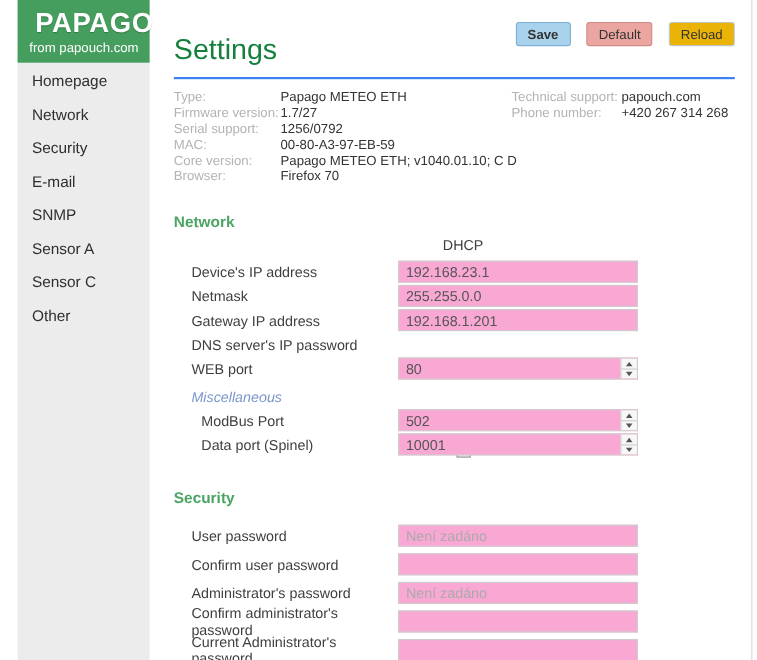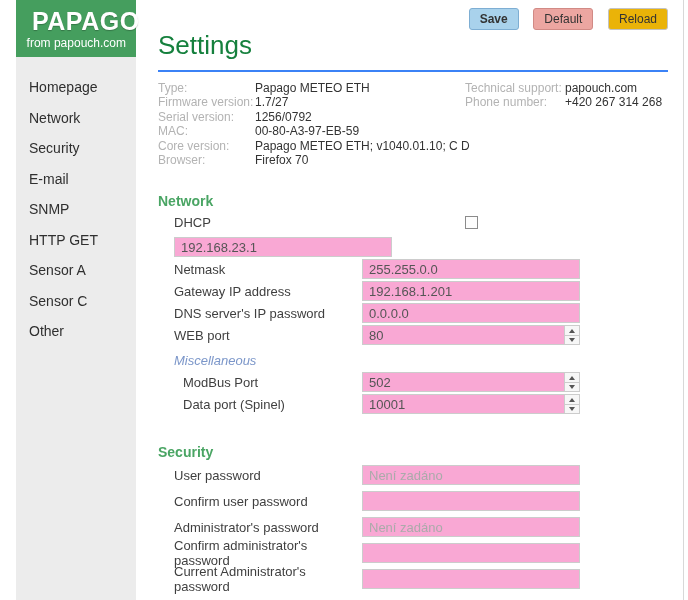--- a/index.html
+++ b/index.html
@@ -8,31 +8,31 @@
     font-family: "Liberation Sans", sans-serif;
     font-size: 13px; color: #333; background: #fff;
     position: relative; overflow: hidden;
   }
   
   .sidebar { position: absolute; left: 0; top: 0; width: 120px; height: 600px; background: #ececec; margin-left: 16px; }
   .brand { height: 57px; background: #459e5e; color: #fff; padding-top: 7px; }
   .brand-name { font-size: 25px; font-weight: bold; padding-left: 16px; letter-spacing: 0.5px;
                 text-shadow: 0 1px 1px rgba(0,0,0,0.25); }
   .brand-tag { font-size: 12px; text-align: right; padding-right: 10px; margin-top: 0px; }
-  .menu { padding-top: 15px; }
+  .menu { padding-top: 1px; }
   .menu-item { height: 30.5px; display: flex; align-items: center; padding-left: 13px;
                font-size: 14px; color: #2f2f2f; cursor: pointer; }
   
   .main { position: absolute; left: 140px; top: 0; right: 0; bottom: 0; background: #fff;
           padding: 0 20px 0 18px; }
   .edge-line { position: absolute; right: 4px; top: 0; bottom: 0; width: 1px; background: #d8d8d8; }
   
   .toolbar { position: absolute; top: 8px; right: 20px; }
   .btn { display: inline-block; font-family: "Liberation Sans", sans-serif; font-size: 12px;
-         color: #333; padding: 3px 10px; border-radius: 3px; margin-left: 11px; cursor: pointer; }
+         color: #333; padding: 3px 10px; border-radius: 3px; margin-left: 11px; cursor: pointer; margin-top: 12px; }
   .btn-save    { background: #a9d2ec; border: 1px solid #7eaed3; font-weight: bold; }
   .btn-default { background: #eca6a1; border: 1px solid #d18a85; }
   .btn-reload  { background: #eab308; border: 1px solid #c3c3c3; }
   
   .page-title { margin-top: 30px; padding-bottom: 9px; border-bottom: 2px solid #3b82f6;
                 font-size: 26px; color: #15803d; }
   
   .info { display: flex; margin-top: 9px; }
   .info-col-left { width: 307px; flex: 0 0 307px; }
   .info-row { display: flex; font-size: 12px; line-height: 1.2; }
@@ -47,21 +47,21 @@
   .heading-email    { margin-top: 12px; }
   .misc-heading { color: #7b96c9; font-style: italic; font-size: 13px;
                   margin: 8px 0 4px 16px; }
   
   .field-row { display: flex; align-items: center; padding-left: 16px; margin-bottom: 2px; height: 20px; }
   .field-row.spaced { margin-bottom: 6px; }
   .field-row.misc-row { padding-left: 25px; }
   .f-label { font-size: 13px; color: #3f3f3f; flex: 0 0 188px; }
   .misc-row .f-label { flex: 0 0 179px; }
   .control { width: 218px; flex: 0 0 218px; position: relative; }
-  .check-row { height: 15px; margin: 6px 0 7px; }
+  .check-row { height: 15px; margin: 6px 0 7px; flex-direction: column; }
   input[type="text"], input[type="password"] {
     width: 100%; height: 20px; border: 1px solid #ccc; background: #f9a8d4;
     font-family: "Liberation Sans", sans-serif; font-size: 13px; color: #555;
     padding: 0 6px; outline: none;
   }
   input::placeholder { color: #aaa; opacity: 1; }
   .num input { padding-right: 32px; }
   .spinner { position: absolute; right: 1px; top: 1px; bottom: 1px; width: 15px;
              border-left: 1px solid #ccc; background: #f7f7f7; display: flex;
              flex-direction: column; cursor: pointer; }
@@ -81,21 +81,20 @@
   <div class="brand">
     <div class="brand-name">PAPAGO</div>
     <div class="brand-tag">from papouch.com</div>
   </div>
   <div class="menu">
     <div class="menu-item">Homepage</div>
     <div class="menu-item">Network</div>
     <div class="menu-item">Security</div>
     <div class="menu-item">E-mail</div>
     <div class="menu-item">SNMP</div>
-    <div class="menu-item">HTTP GET</div>
     <div class="menu-item">Sensor A</div>
     <div class="menu-item">Sensor C</div>
     <div class="menu-item">Other</div>
   </div>
 </div>
 
 <div class="main">
   <div class="toolbar">
     <span class="btn btn-save">Save</span>
     <span class="btn btn-default">Default</span>
@@ -108,21 +107,21 @@
     <div class="info-col-left">
       <div class="info-row">
         <span class="info-label">Type:</span>
         <span class="info-value">Papago METEO ETH</span>
       </div>
       <div class="info-row">
         <span class="info-label">Firmware version:</span>
         <span class="info-value">1.7/27</span>
       </div>
       <div class="info-row">
-        <span class="info-label">Serial version:</span>
+        <span class="info-label">Serial support:</span>
         <span class="info-value">1256/0792</span>
       </div>
       <div class="info-row">
         <span class="info-label">MAC:</span>
         <span class="info-value">00-80-A3-97-EB-59</span>
       </div>
       <div class="info-row">
         <span class="info-label">Core version:</span>
         <span class="info-value">Papago METEO ETH; v1040.01.10; C D</span>
       </div>
@@ -146,41 +145,39 @@
   <div class="section-heading heading-network">Network</div>
 
   <div class="field-row check-row">
     <label class="f-label">DHCP</label>
     <div class="control">
       <input type="checkbox" style="">
     </div>
   </div>
 
   <div class="field-row">
+    <label class="f-label">Device's IP address</label>
     <div class="control">
       <input type="text" value="192.168.23.1" style="">
     </div>
   </div>
   <div class="field-row">
     <label class="f-label">Netmask</label>
     <div class="control">
       <input type="text" value="255.255.0.0" style="">
     </div>
   </div>
   <div class="field-row">
     <label class="f-label">Gateway IP address</label>
     <div class="control">
       <input type="text" value="192.168.1.201" style="">
     </div>
   </div>
   <div class="field-row">
     <label class="f-label">DNS server's IP password</label>
-    <div class="control">
-      <input type="text" value="0.0.0.0" style="">
-    </div>
   </div>
   <div class="field-row">
     <label class="f-label">WEB port</label>
     <div class="control num">
       <input type="text" value="80" style="">
       <div class="spinner">
         <div class="spin up"></div>
         <div class="spin down"></div>
       </div>
     </div>
@@ -204,21 +201,21 @@
       <input type="text" value="10001" style="">
       <div class="spinner">
         <div class="spin up"></div>
         <div class="spin down"></div>
       </div>
     </div>
   </div>
 
   <div class="section-heading heading-security">Security</div>
 
-  <div class="field-row spaced" style="margin-top:5px;">
+  <div class="field-row spaced" style="margin-top:17px;">
     <label class="f-label">User password</label>
     <div class="control">
       <input type="password" placeholder="Není zadáno" style="">
     </div>
   </div>
   <div class="field-row spaced">
     <label class="f-label">Confirm user password</label>
     <div class="control">
       <input type="password" placeholder="" style="">
     </div>

